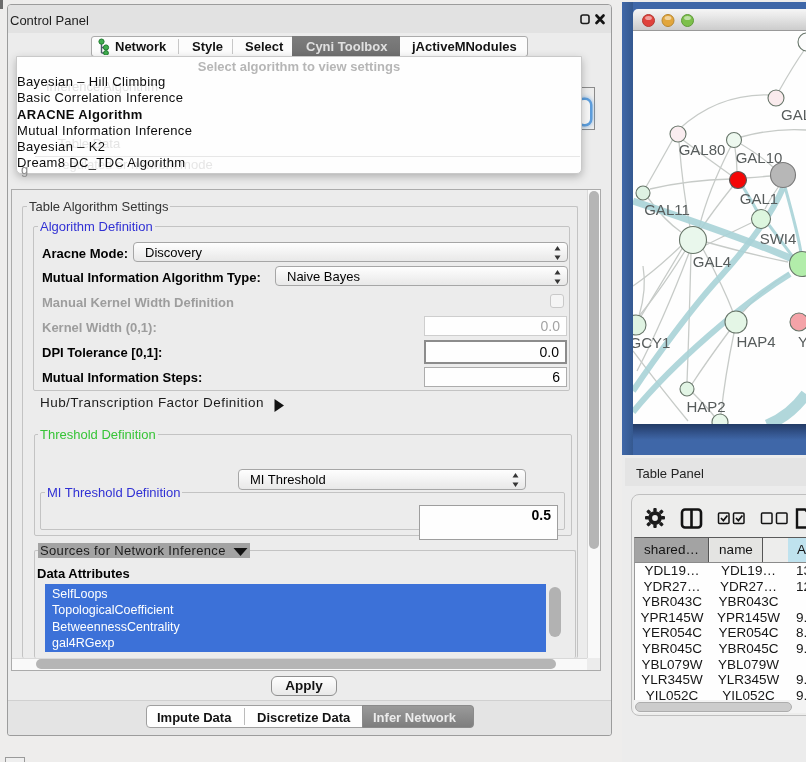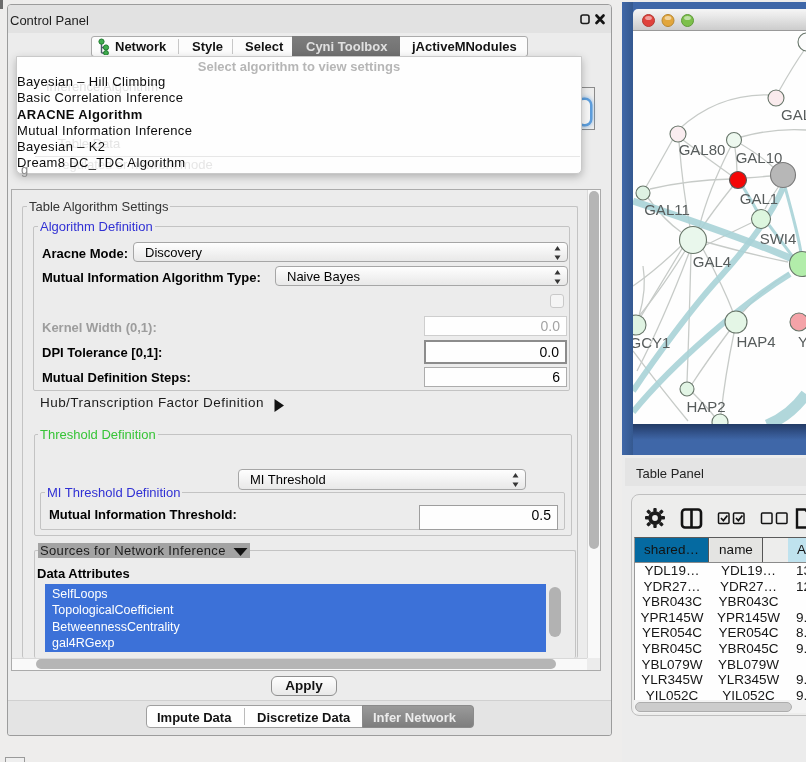--- a/index.html
+++ b/index.html
@@ -68,47 +68,47 @@
         <path d="M6.5 2 L9.5 6.5 L3.5 6.5 Z M6.5 16 L3.5 11.5 L9.5 11.5 Z" fill="#333"></path>
       </svg>
 </div>
 <div class="lbl" style="left:42px;top:270px;">Mutual Information Algorithm Type:</div>
 <div class="combo" style="left:275px;top:266px;width:293px;height:20px;">
   <span class="tx">Naive Bayes</span>
   <svg class="ar" viewBox="0 0 13 18">
         <path d="M6.5 2 L9.5 6.5 L3.5 6.5 Z M6.5 16 L3.5 11.5 L9.5 11.5 Z" fill="#333"></path>
       </svg>
 </div>
+<div class="lbl dis" style="left:42px;top:295px;">Manual Kernel Width Definition</div>
 <div class="abs" style="left:550px;top:294px;width:14px;height:14px;border:1px solid #c9c9c9;border-radius:3px;background:#f6f6f6;"></div>
 <div class="lbl dis" style="left:42px;top:320px;">Kernel Width (0,1):</div>
 <div class="fld" style="left:424px;top:316px;width:143px;height:20px;border:1px solid #cecece;color:#a3a3a3;line-height:18px;">0.0</div>
 <div class="lbl" style="left:42px;top:345px;">DPI Tolerance [0,1]:</div>
 <div class="fld" style="left:424px;top:340px;width:143px;height:24px;border:2px solid #8b8b8b;color:#000;line-height:20px;">0.0</div>
-<div class="lbl" style="left:42px;top:370px;">Mutual Definition Steps:</div>
+<div class="lbl" style="left:42px;top:370px;">Mutual Information Steps:</div>
 <div class="fld" style="left:424px;top:367px;width:143px;height:20px;border:1px solid #acacac;color:#000;line-height:18px;">6</div>
 
 <div class="abs" style="left:40px;top:395px;font-size:13.5px;letter-spacing:.45px;color:#1a1a1a;">Hub/Transcription Factor Definition</div>
 <svg class="abs" style="left:273px;top:398px;" width="12" height="15" viewBox="0 0 12 15">
       <path d="M1.5 1 L11 7.5 L1.5 14 Z" fill="#111"></path>
     </svg>
 
 <div class="grp" style="left:34px;top:434px;width:538px;height:102px;"></div>
 <div class="gt" style="left:38px;top:427px;color:#35c435;">Threshold Definition</div>
 
 <div class="combo" style="left:238px;top:454px;width:288px;height:21px;margin-top:15px;">
   <span class="tx">MI Threshold</span>
   <svg class="ar" viewBox="0 0 13 18">
         <path d="M6.5 2 L9.5 6.5 L3.5 6.5 Z M6.5 16 L3.5 11.5 L9.5 11.5 Z" fill="#333"></path>
       </svg>
 </div>
 
 <div class="grp" style="left:40px;top:492px;width:525px;height:38px;"></div>
 <div class="gt" style="left:45px;top:485px;color:#2f2fd4;">MI Threshold Definition</div>
-<div class="lbl" style="left:49px;top:507px;">Mutual Information Threshold:</div>
-<div class="fld" style="left:419px;top:505px;width:139px;height:25px;border:1px solid #9e9e9e;color:#000;line-height:19px;">0.5</div>
+<div class="fld" style="left:419px;top:505px;width:139px;height:35px;border:1px solid #9e9e9e;color:#000;line-height:19px;font-weight:bold;">0.5</div>
 
 <div class="grp" style="left:34px;top:550px;width:542px;height:108px;border-bottom:none;"></div>
 <div class="abs" style="left:38px;top:543px;font-size:13px;letter-spacing:.35px;color:#1a1a1a;background:#a3a3a3;padding:0 24px 0 2px;">Sources for Network Inference</div>
 <svg class="abs" style="left:233px;top:547px;" width="15" height="10" viewBox="0 0 15 10">
       <path d="M0.5 1 L14.5 1 L7.5 9 Z" fill="#111"></path>
     </svg>
 <div class="lbl" style="left:37px;top:566px;">Data Attributes</div>
 
 <div class="abs" style="left:45px;top:584px;width:501px;height:68px;background:#3a70d8;"></div>
 <div class="abs" style="left:52px;top:586px;font-size:12.5px;color:#fff;line-height:16.3px;">SelfLoops<br>TopologicalCoefficient<br>BetweennessCentrality<br>gal4RGexp</div>
@@ -249,21 +249,21 @@
   <rect x="89.5" y="6" width="10.5" height="10.5" rx="1"></rect>
   <path d="M77 11 l2.4 2.6 4-5.2" stroke-width="1.7"></path>
   <path d="M92 11 l2.4 2.6 4-5.2" stroke-width="1.7"></path>
   <rect x="117.5" y="6" width="10.5" height="10.5" rx="1"></rect>
   <rect x="132.5" y="6" width="10.5" height="10.5" rx="1"></rect>
  </g>
  <path d="M153 2.5 h8 l5 5 v13 h-13 z" fill="none" stroke="#111" stroke-width="2.4"></path>
 </svg>
 
 <div class="abs" style="left:634px;top:537px;width:172px;height:26px;border-top:1px solid #5a5a5a;border-bottom:1px solid #8a8a8a;border-left:1px solid #9a9a9a;">
-  <div class="abs" style="left:0;top:0;width:74px;height:24px;background:#0369a1;border-right:1px solid #555;text-align:center;font-size:13.5px;color:#111;line-height:24px;">shared…</div>
+  <div class="abs" style="left:0;top:0;width:74px;height:24px;background:#a3a3a3;border-right:1px solid #555;text-align:center;font-size:13.5px;color:#111;line-height:24px;">shared…</div>
   <div class="abs" style="left:75px;top:0;width:53px;height:24px;background:#e4e4e2;border-right:1px solid #555;text-align:center;font-size:13.5px;color:#111;line-height:24px;">name</div>
   <div class="abs" style="left:153px;top:0;width:20px;height:24px;background:#bfe2ef;font-size:13.5px;color:#111;line-height:24px;padding-left:9px;">A</div>
 </div>
 <div class="abs" style="left:634px;top:563px;width:172px;height:137px;background:#fff;border-left:1px solid #9a9a9a;overflow:hidden;">
  <div class="abs" style="left:0;top:0;width:74px;text-align:center;font-size:13.5px;color:#141414;line-height:15.6px;">YDL19…<br>YDR27…<br>YBR043C<br>YPR145W<br>YER054C<br>YBR045C<br>YBL079W<br>YLR345W<br>YIL052C</div>
  <div class="abs" style="left:75px;top:0;width:77px;text-align:center;font-size:13.5px;color:#141414;line-height:15.6px;">YDL19…<br>YDR27…<br>YBR043C<br>YPR145W<br>YER054C<br>YBR045C<br>YBL079W<br>YLR345W<br>YIL052C</div>
  <div class="abs" style="left:161px;top:0;font-size:13.5px;color:#141414;line-height:15.6px;">13<br>12<br>&nbsp;<br>9.<br>8.<br>9.<br>&nbsp;<br>9.<br>9.</div>
 </div>
 
 <div class="abs" style="left:634px;top:700px;width:172px;height:13px;background:#f4f4f4;"></div>

